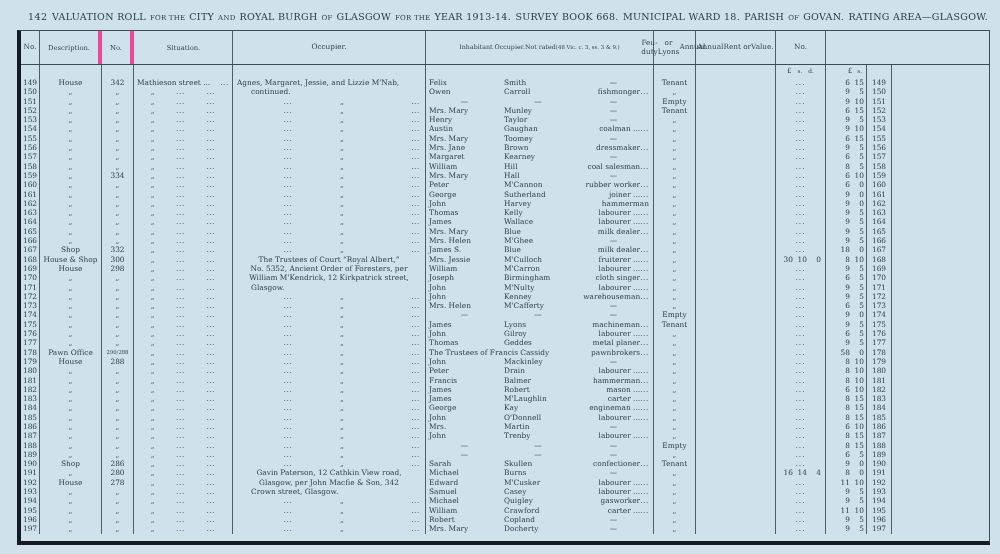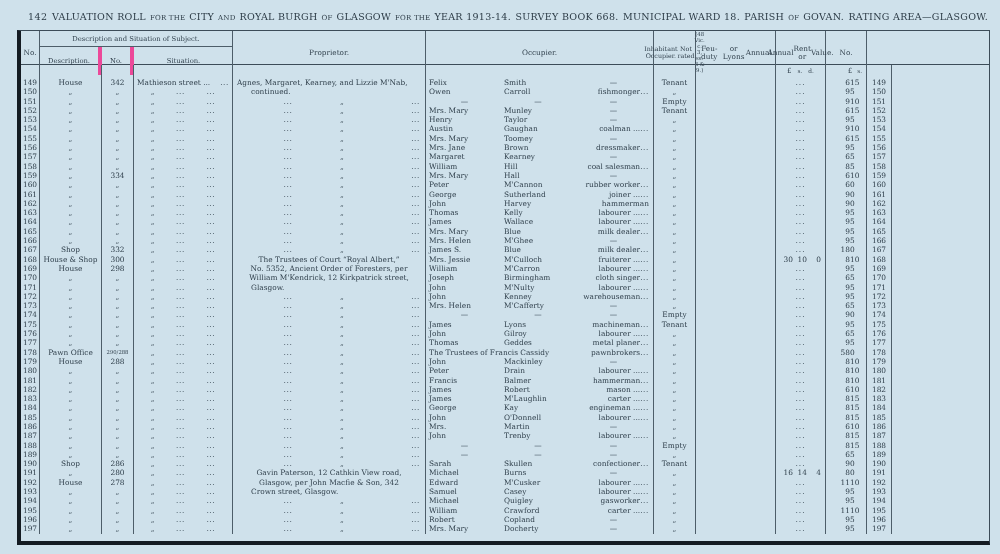--- a/index.html
+++ b/index.html
@@ -73,21 +73,21 @@
   .c-first{padding-left:3px}
   .c-last{padding-left:2px}
   .occ-flex{display:flex;justify-content:flex-end;padding-right:4px}
   .dashc{text-align:center}
   .c-occupier{text-align:center}
   .dotsc{text-align:center;letter-spacing:1px}
   .feu-val{display:flex;justify-content:flex-end;padding-right:4px}
   .fp{width:14px;text-align:right}
   .c-rent{display:flex;justify-content:flex-end;padding-right:2px}
   .rp{width:17px;text-align:right}
-  .rs{width:14px;text-align:left}
+  .rs{width:14px;text-align:right}
   .dots{letter-spacing:.6px}
   .u-feu{display:flex;justify-content:center;gap:6px;align-items:baseline}
   .u-rent{display:flex;justify-content:flex-end;gap:5px;padding-right:4px;align-items:baseline}
   .u-sm{font-size:5.8px}
 </style>
 </head>
 <body>
 
 <div class="titlebar">
   <span class="pagenum">142</span>
@@ -112,28 +112,26 @@
       </span><span class="tseg">
         <span class="tw">RATING AREA—GLASGOW.</span>
       </span></span>
 </div>
 
 <div class="vtable">
 
   <div class="thead">
     <div class="h">No.</div>
     <div class="h-group" style="grid-column:2 / span 3">
-      <div class="h-group-top">Description and Situation of Subject.</div>
       <div class="h-group-sub">
         <div class="h-sub">Description.</div>
         <div class="h-sub">No.</div>
         <div class="h-sub">Situation.</div>
       </div>
     </div>
-    <div class="h">Proprietor.</div>
     <div class="h">Occupier.</div>
     <div class="h">
       <span class="sm2">Inhabitant Occupier.</span>
       <span class="sm2">Not rated</span>
       <span class="tiny">(48 Vic. c. 3, ss. 3 &amp; 9.)</span>
     </div>
     <div class="h">
       <span>Feu-duty</span>
       <span>or Lyons</span>
       <span>Annual.</span>
@@ -173,21 +171,21 @@
     </div>
 
     <span style="display:contents"><div class="row">
     <div class="cell br c-no1">149</div>
     <div class="cell br c-desc">House</div>
     <div class="cell br c-dno">342</div>
     <div class="cell br c-sit sit-full">
             <span class="sit-main">Mathieson street ...</span>
             <span class="dots">...</span>
           </div>
-    <div class="cell br c-prop prop-text a-l">Agnes, Margaret, Kearney, and Lizzie M'Nab,</div>
+    <div class="cell br c-prop prop-text a-l">Agnes, Margaret, Jessie, and Lizzie M'Nab,</div>
     <div class="cell c-first">Felix</div>
     <div class="cell c-last">Smith</div>
     <div class="cell br c-occ dashc">—</div>
     <div class="cell br c-occupier">Tenant</div>
     <div class="cell br c-inhab"></div>
     <div class="cell br c-feu dotsc">...</div>
     <div class="cell br c-rent">
             <span class="rp">6</span>
             <span class="rs">15</span>
           </div>

